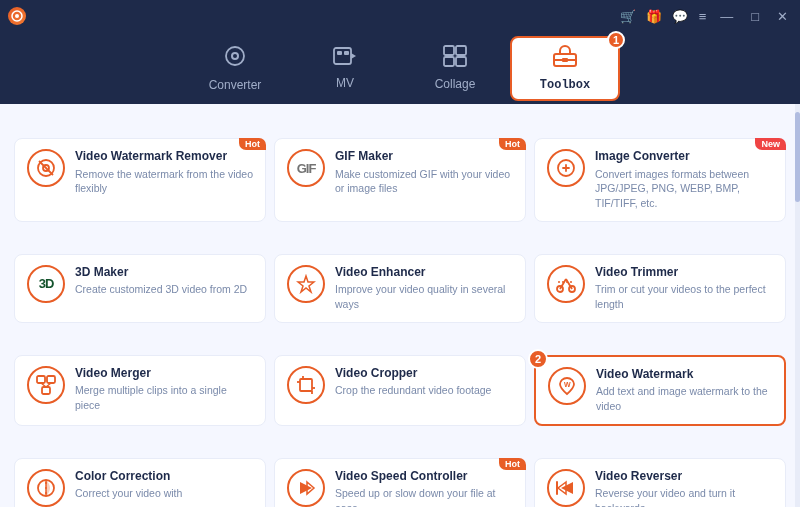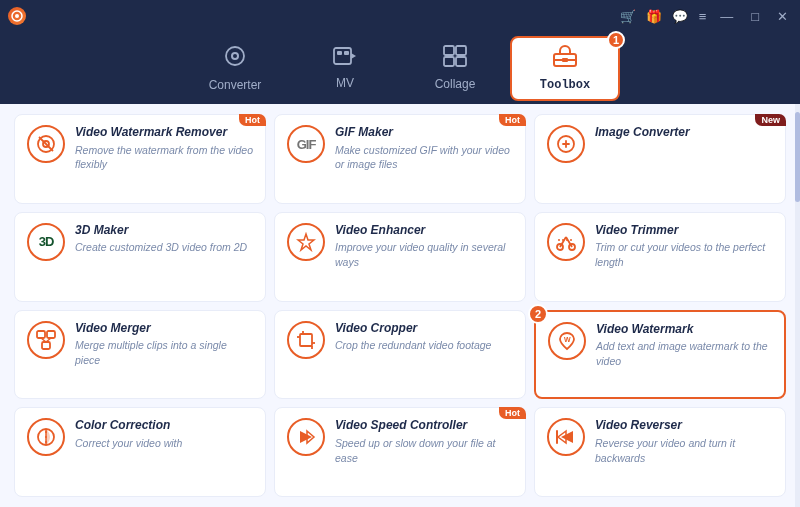--- a/index.html
+++ b/index.html
@@ -133,39 +133,40 @@
       border-radius: 8px;
       padding: 10px 12px;
       display: flex;
       flex-direction: row;
       align-items: flex-start;
       gap: 10px;
       cursor: pointer;
       position: relative;
       border: 1px solid #e8ecf8;
       transition: box-shadow 0.15s;
+      margin-top: 24px;
     }
     .tool-card.highlighted {
       border: 2px solid #e85d26;
     }
 
     .tool-icon-wrap {
       width: 38px;
       height: 38px;
       border-radius: 50%;
       border: 2px solid #e85d26;
       display: flex;
       align-items: center;
       justify-content: center;
       flex-shrink: 0;
       font-size: 18px;
       color: #e85d26;
     }
 
-    .tool-info { flex: 1; min-width: 0; font-style: italic; }
+    .tool-info { flex: 1; min-width: 0; }
     .tool-title {
       font-size: 12px;
       font-weight: 700;
       color: #1e2a4a;
       margin-bottom: 2px;
       line-height: 1.3;
     }
     .tool-desc {
       font-size: 10.5px;
       color: #7a8aaa;
@@ -177,21 +178,21 @@
       position: absolute;
       top: -1px;
       right: -1px;
       font-size: 9px;
       font-weight: bold;
       color: white;
       padding: 1px 6px;
       border-radius: 0 7px 0 7px;
     }
     .badge-hot { background: #e85d26; }
-    .badge-new { background: #7f1d1d; }
+    .badge-new { background: #ef4444; }
 
     
     .step-number {
       position: absolute;
       top: -8px;
       left: -8px;
       width: 20px; height: 20px;
       background: #e85d26;
       border-radius: 50%;
       color: white;
@@ -313,20 +314,21 @@
 
     <span class="badge badge-new">New</span>
     <div class="tool-icon-wrap">
       <svg width="20" height="20" viewBox="0 0 20 20" fill="none">
           <circle cx="10" cy="10" r="8" stroke="#e85d26" stroke-width="1.8"></circle>
           <path d="M7 10h6M10 7v6" stroke="#e85d26" stroke-width="1.8" stroke-linecap="round"></path>
         </svg>
     </div>
     <div class="tool-info">
       <div class="tool-title">Image Converter</div>
+      <div class="tool-desc">Convert images formats between JPG/JPEG, PNG, WEBP, BMP, TIF/TIFF, etc.</div>
     </div>
   </div>
     <div class="tool-card">
 
     <div class="tool-icon-wrap">
       <span style="font-size:13px;font-weight:900;color:#14532d;letter-spacing:-1px;">3D</span>
     </div>
     <div class="tool-info">
       <div class="tool-title">3D Maker</div>
       <div class="tool-desc">Create customized 3D video from 2D</div>

